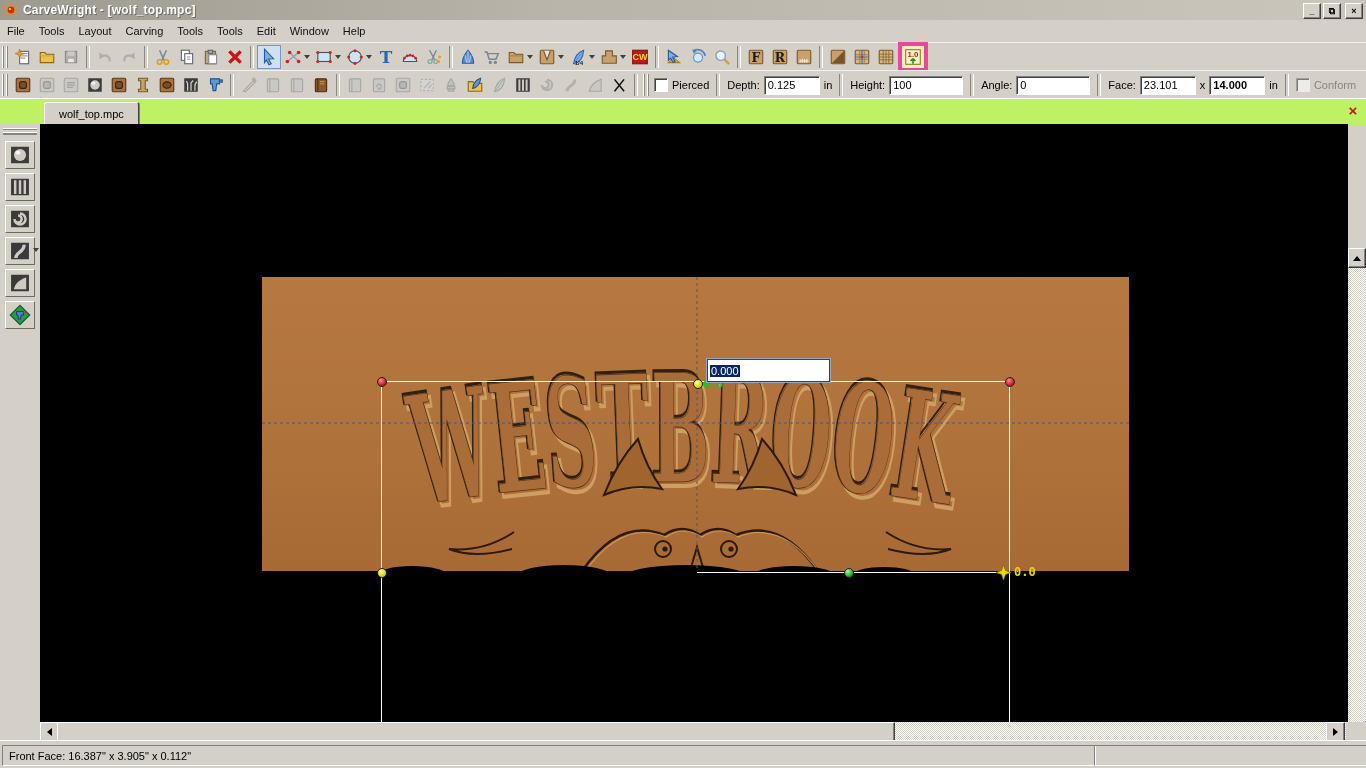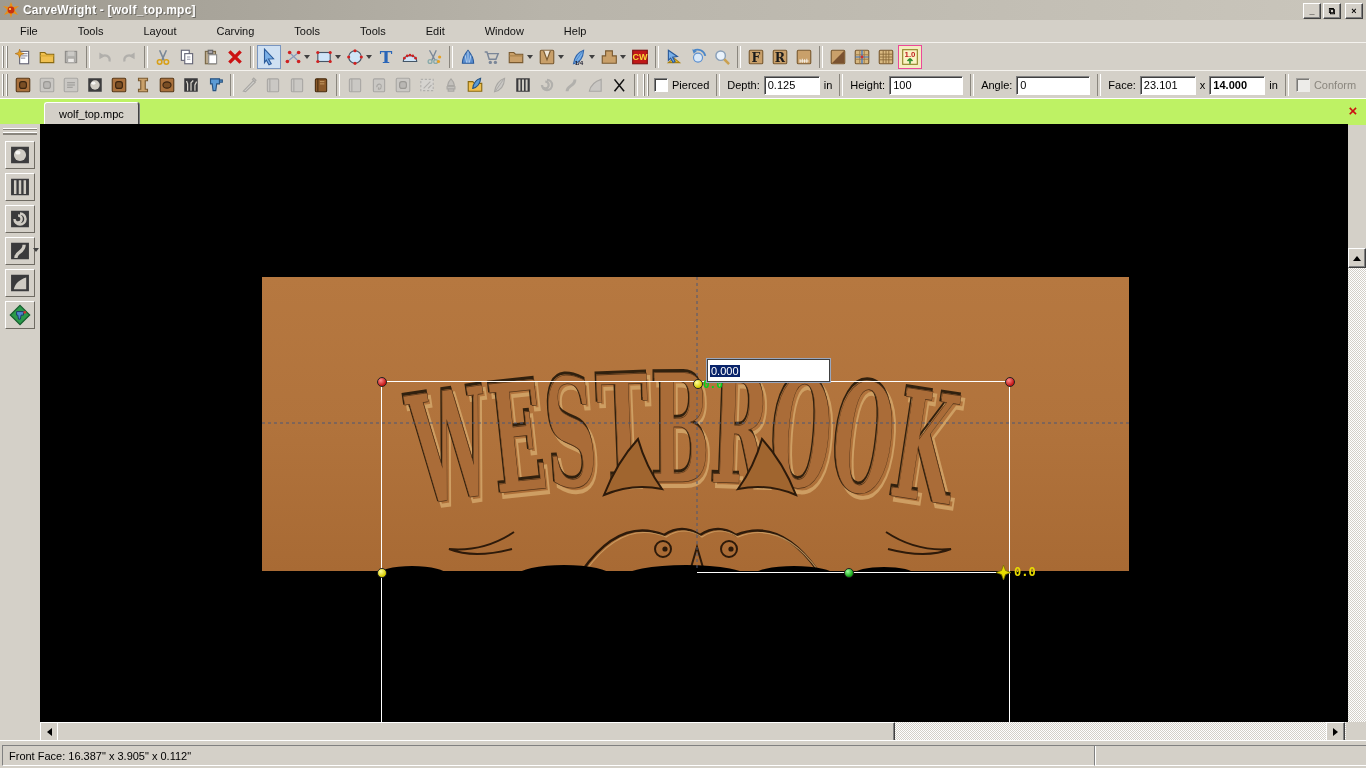--- a/index.html
+++ b/index.html
@@ -12,32 +12,32 @@
   .title-text{color:#fff;font-weight:bold;font-size:12px;letter-spacing:.2px;
     text-shadow:1px 1px 0 rgba(0,0,0,.35);}
   .win-controls{position:absolute;right:3px;top:3px;display:flex;gap:2px;}
   .win-btn{width:16px;height:14px;background:#d4d0c8;border:1px solid;
     border-color:#fff #404040 #404040 #fff;box-shadow:inset -1px -1px 0 #808080;
     font-size:9px;font-weight:bold;color:#000;display:flex;align-items:center;justify-content:center;line-height:1;}
   .win-btn.close{margin-left:2px;}
   
   .menubar{position:absolute;left:0;top:20px;width:100%;height:22px;background:#d4d0c8;
     display:flex;align-items:center;border-bottom:1px solid #bdb9b1;}
-  .menu-item{padding:3px 20px;color:#111;}
+  .menu-item{padding:3px 7px;color:#111;}
   
   .tb{position:absolute;left:0;width:100%;height:28px;background:#d4d0c8;display:flex;align-items:center;
     border-top:1px solid #f4f2ee;border-bottom:1px solid #b5b1a9;}
   #tb1{top:42px;} #tb2{top:70px;}
   .grip{width:6px;height:22px;margin:0 3px 0 2px;
     background:linear-gradient(90deg,#fff 0 1px,#8a867e 1px 2px,transparent 2px 4px,#fff 4px 5px,#8a867e 5px 6px);}
   .tsep{width:2px;height:22px;margin:0 3px;border-left:1px solid #8a867e;border-right:1px solid #fff;}
   .tbtn{width:24px;height:24px;display:flex;align-items:center;justify-content:center;position:relative;flex:0 0 auto;}
   .tbtn svg{display:block;}
   .tbtn.pressed{background:#cfe0f2;border:1px solid #7a96c0;width:22px;height:22px;}
-  .tbtn.pressed2{background:#f4ecc0;border:1px solid #ec4899;width:22px;height:22px;}
+  .tbtn.pressed2{background:#f4ecc0;border:4px solid #ec4899;width:22px;height:22px;}
   .tbtn.disabled{filter:grayscale(1);opacity:.55;}
   .dd{width:0;height:0;border-left:3px solid transparent;border-right:3px solid transparent;
     border-top:4px solid #404040;margin:0 2px 0 -1px;flex:0 0 auto;align-self:center;}
   
   .fields{display:flex;align-items:center;gap:4px;margin-left:2px;}
   .cb{width:12px;height:12px;background:#fff;border:1px solid;border-color:#808080 #fff #fff #808080;
     box-shadow:inset 1px 1px 0 #404040;}
   .flabel{color:#000;} .flabel.dis{color:#8a867e;}
   .tfield{height:17px;background:#fff;border:1px solid;border-color:#808080 #fff #fff #808080;
     box-shadow:inset 1px 1px 0 #404040;font-family:"Liberation Sans",sans-serif;font-size:11px;padding:0 3px;}

